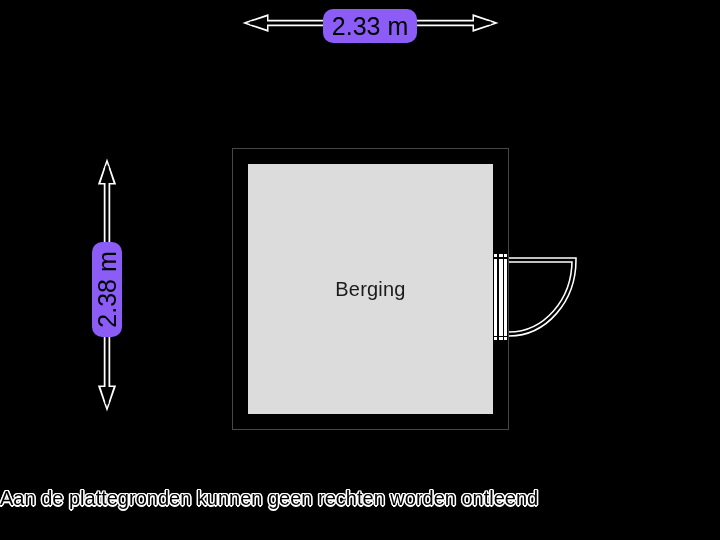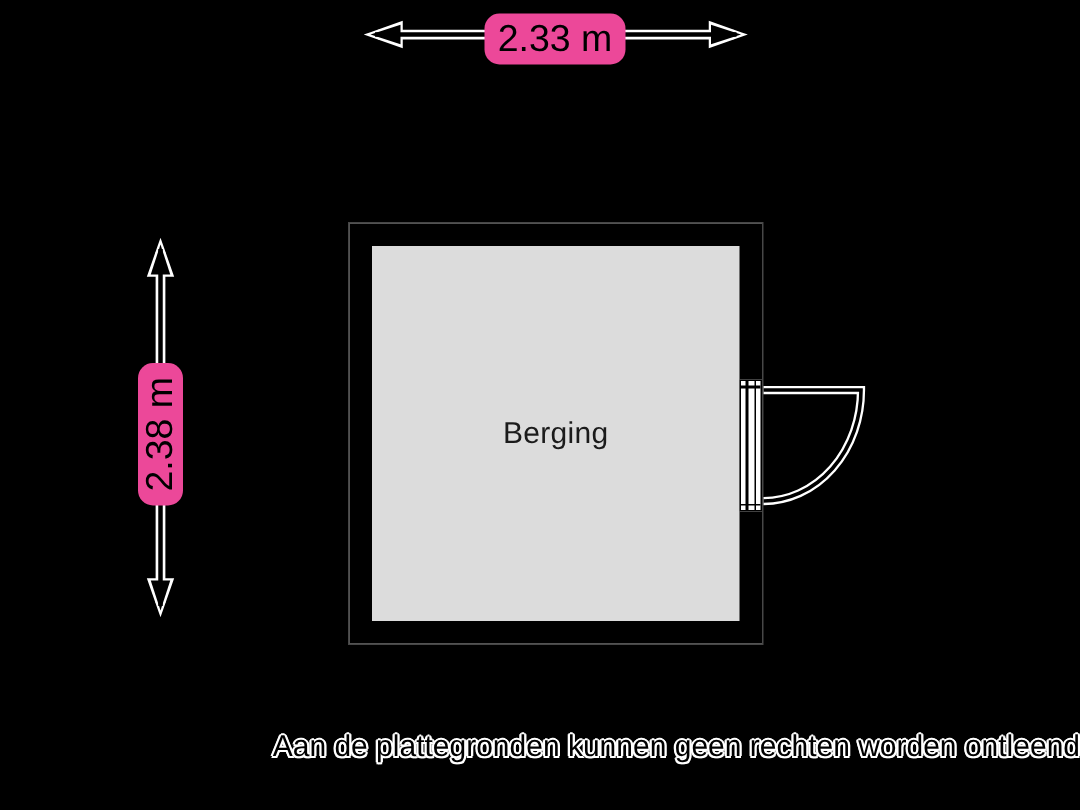--- a/index.html
+++ b/index.html
@@ -36,33 +36,33 @@
   }
   .door-frame .vline{position:absolute;top:0;bottom:0;width:1.5px;background:#000;}
   .door-frame .vline.left{left:3px;}
   .door-frame .vline.right{right:3px;}
   .door-frame .hline{position:absolute;left:0;right:0;height:1.5px;background:#000;}
   .door-frame .hline.top{top:3px;}
   .door-frame .hline.bottom{bottom:3px;}
 
   
   .pill{
-    position:absolute;background:#ec4899;border-radius:10px;
+    position:absolute;background:#8b5cf6;border-radius:10px;
     display:flex;align-items:center;justify-content:center;
     color:#000;z-index:5;
   }
   .pill-h{left:323px;top:9px;width:94px;height:34px;font-size:25px;}
   .pill-v{left:92px;top:242px;width:30px;height:95px;font-size:25px;}
   .pill-v .rot{
     transform:rotate(-90deg);white-space:nowrap;display:block;
   }
 
   
   .footer{
-    position:absolute;left:0;width:720px;text-align:right;z-index:5;
+    position:absolute;left:0;width:720px;text-align:left;z-index:5;
     color:#000;
     text-shadow:
       -1.5px 0 #fff, 1.5px 0 #fff, 0 -1.5px #fff, 0 1.5px #fff,
       -1px -1px #fff, 1px -1px #fff, -1px 1px #fff, 1px 1px #fff;
   }
   .footer-line1{top:487px;font-size:20px;}
   .footer-line2{top:510px;font-size:20px;}
 </style>
 </head>
 <body>

